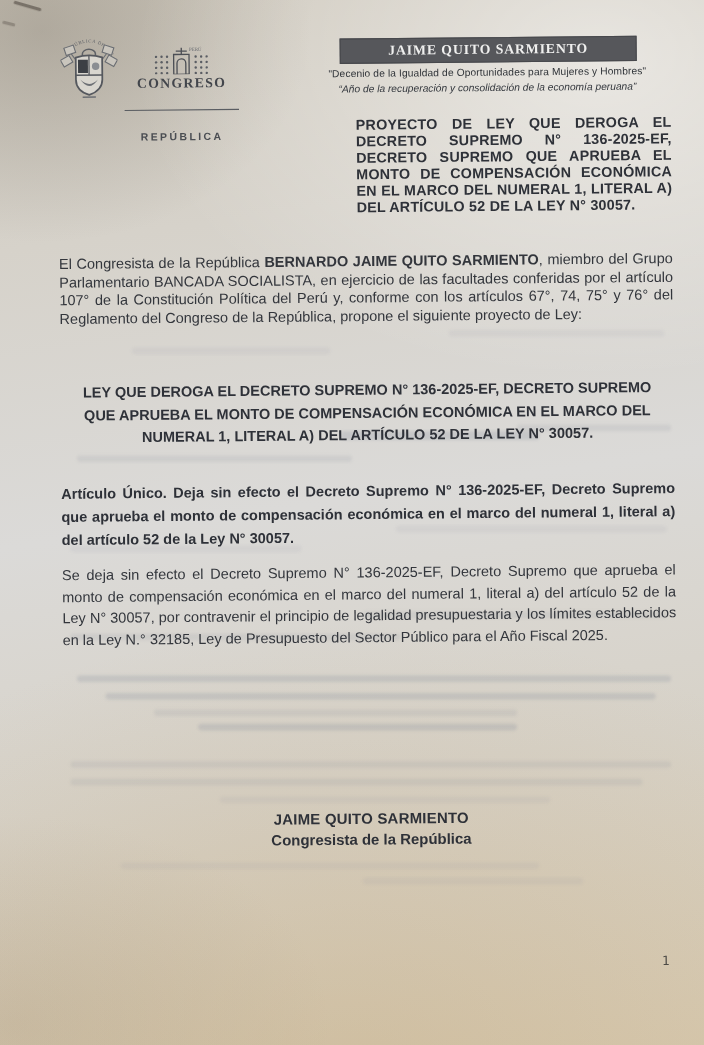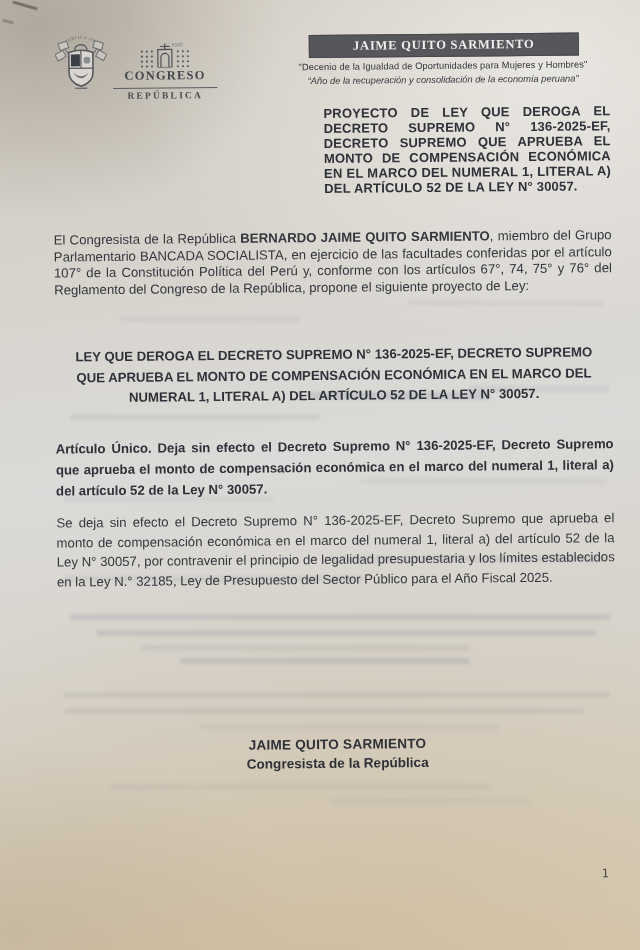--- a/index.html
+++ b/index.html
@@ -21,25 +21,25 @@
 
   
   .corner-mark{position:absolute;background:rgba(72,66,58,.55);filter:blur(.4px);border-radius:2px;}
 
   
   .coat{position:absolute;left:58px;top:26px;width:52px;height:70px;}
   .congress-logo{position:absolute;left:116px;top:40px;width:104px;text-align:center;color:#4a4d52;}
   .congress-logo .bldg{display:block;margin:0 auto 1px auto;}
   .congress-logo .l-name{
     font-family:"Liberation Serif", serif;font-size:12.5px;letter-spacing:1.2px;
-    color:#43464c;border-bottom:1px solid #5a5d62;padding-bottom:4px;font-weight:600;
+    color:#43464c;border-bottom:1px solid #5a5d62;padding-bottom:16px;font-weight:600;
   }
   .congress-logo .l-rep{
-    font-family:Liberation Serif, serif;font-size:9.5px;letter-spacing:2.2px;
-    color:#4a4d52;margin-top:2px;font-weight:600;
+    font-family:Liberation Sans, sans-serif;font-size:9.5px;letter-spacing:2.2px;
+    color:#4a4d52;margin-top:19px;font-weight:600;
   }
   .banner{
     position:absolute;left:312px;top:35px;width:268px;height:21px;
     background:#56575b;border:1px solid #47484c;
     display:flex;align-items:center;justify-content:center;
     font-family:"Liberation Serif", serif;font-weight:bold;font-size:12.5px;
     letter-spacing:.8px;color:#efefee;
   }
   .motto1{position:absolute;left:288px;top:62px;width:316px;text-align:center;
     font-size:9.3px;color:#2f3338;letter-spacing:.1px;}

